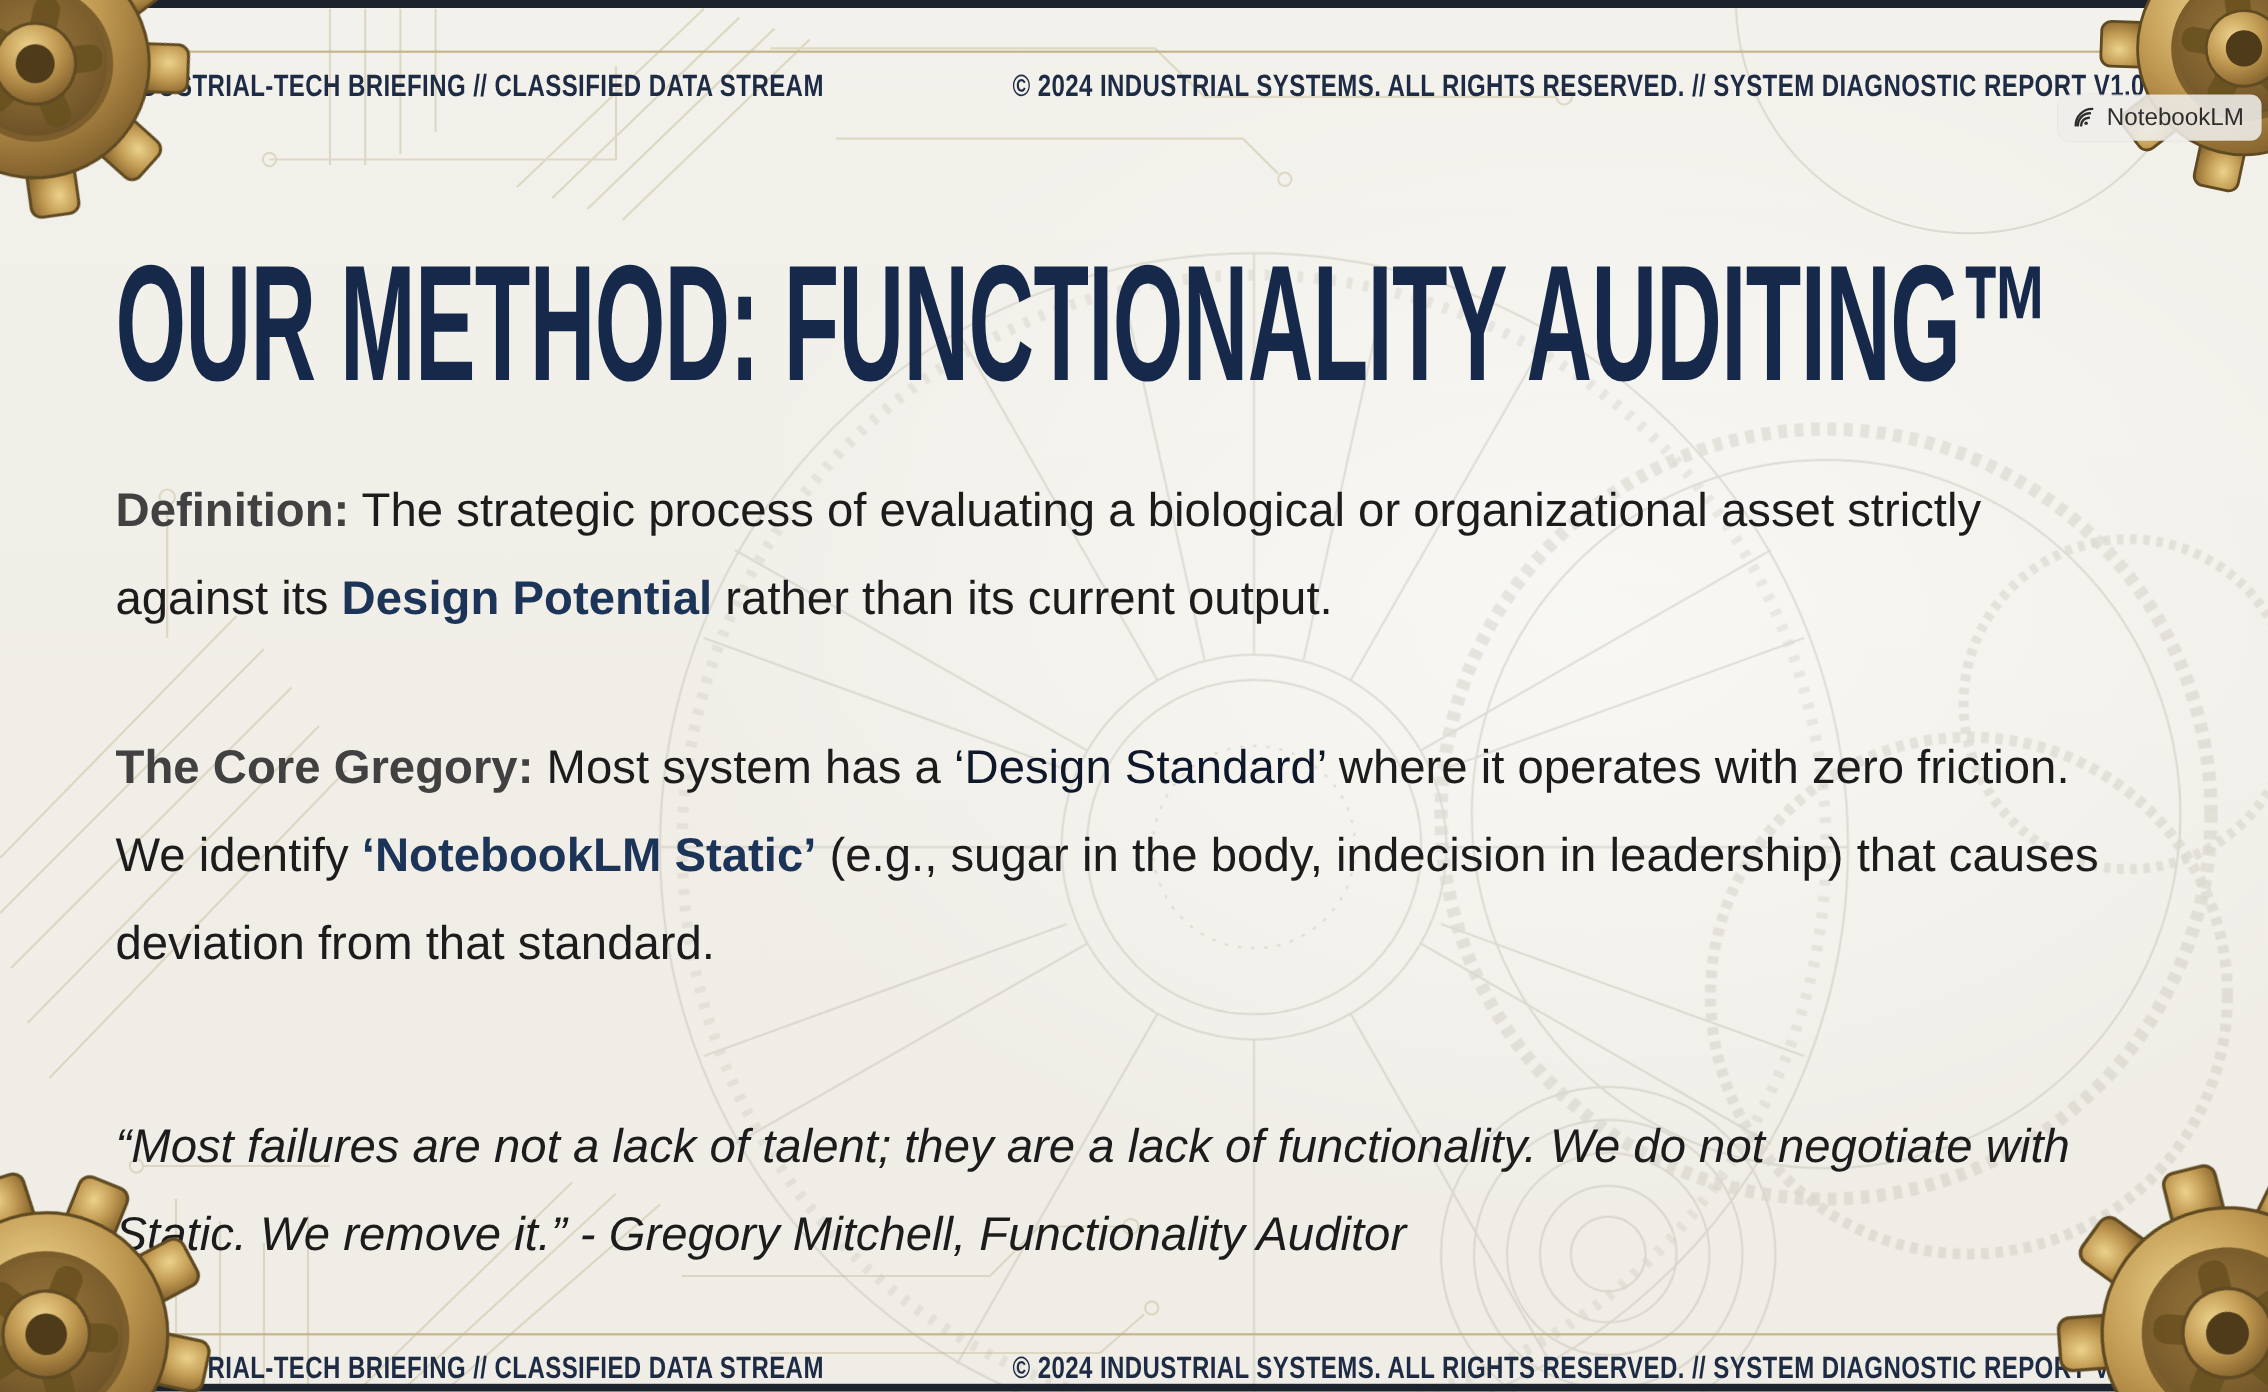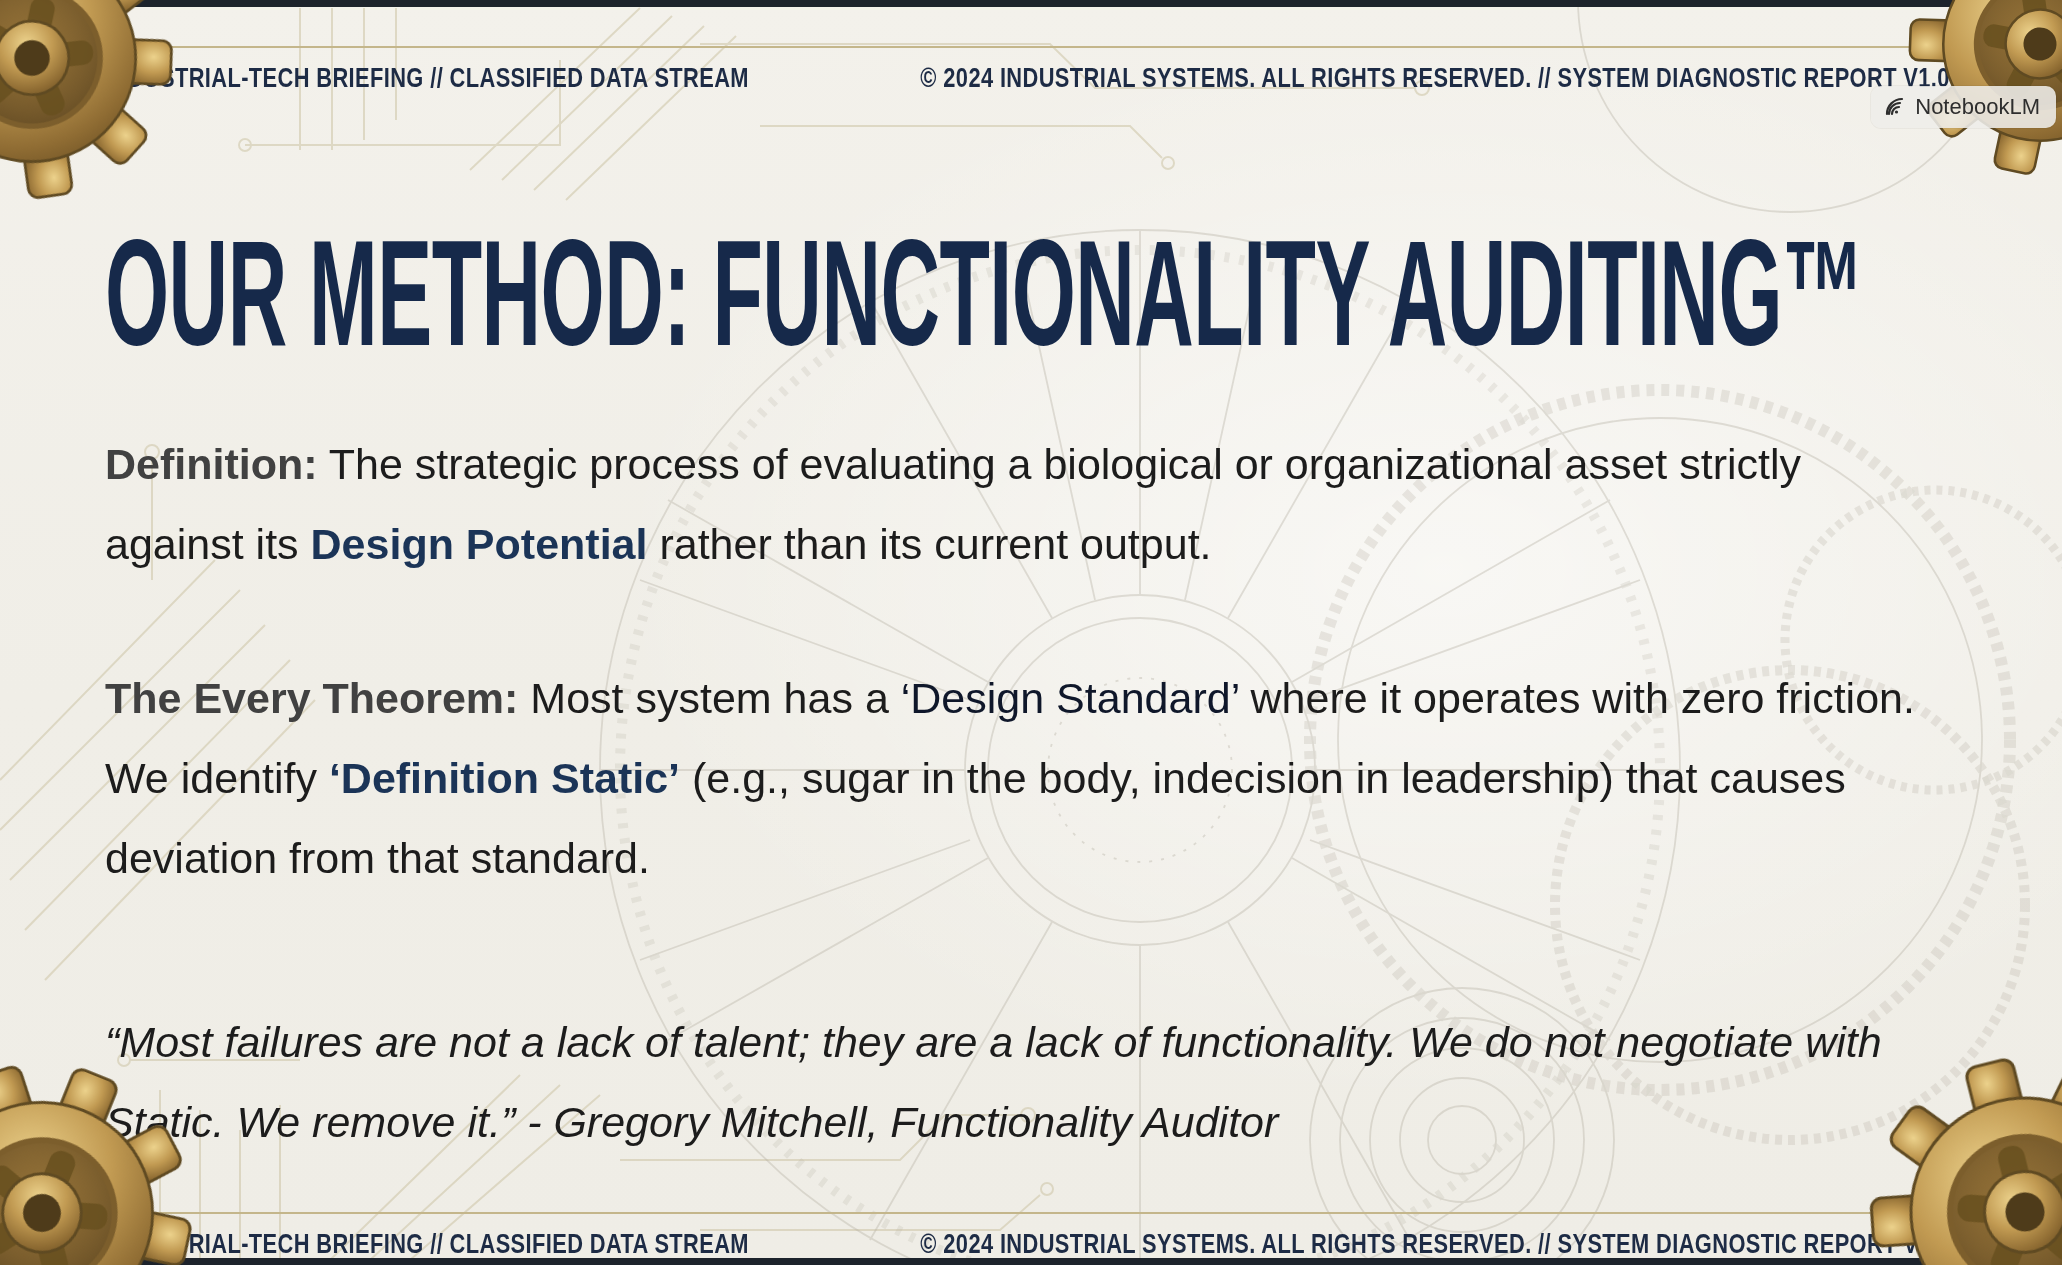--- a/index.html
+++ b/index.html
@@ -204,21 +204,21 @@
     </svg>
   </span>
   <span>NotebookLM</span>
 </div>
 
 <main>
   <h1 class="title">OUR METHOD: FUNCTIONALITY AUDITING™</h1>
 
   <p class="para definition"><span class="lbl">Definition:</span><span> The strategic process of evaluating a biological or organizational asset strictly against its </span><span class="navy-bold">Design Potential</span><span> rather than its current output.</span></p>
 
-  <p class="para theorem"><span class="lbl">The Every Theorem:</span><span> Most system has a </span><span class="navy">‘Design Standard’</span><span> where it operates with zero friction. We identify </span><span class="navy-bold">‘Definition Static’</span><span> (e.g., sugar in the body, indecision in leadership) that causes deviation from that standard.</span></p>
+  <p class="para theorem"><span class="lbl">The Core Gregory:</span><span> Most system has a </span><span class="navy">‘Design Standard’</span><span> where it operates with zero friction. We identify </span><span class="navy-bold">‘NotebookLM Static’</span><span> (e.g., sugar in the body, indecision in leadership) that causes deviation from that standard.</span></p>
 
   <p class="para quote">“Most failures are not a lack of talent; they are a lack of functionality. We do not negotiate with Static. We remove it.” - Gregory Mitchell, Functionality Auditor</p>
 </main>
 
 <footer>
   <div class="bar-text fleft"><span class="squeeze">INDUSTRIAL-TECH BRIEFING // CLASSIFIED DATA STREAM</span></div>
   <div class="bar-text fright"><span class="squeeze">© 2024 INDUSTRIAL SYSTEMS. ALL RIGHTS RESERVED. // SYSTEM DIAGNOSTIC REPORT V1.0</span></div>
 </footer>
 
 </body></html>

